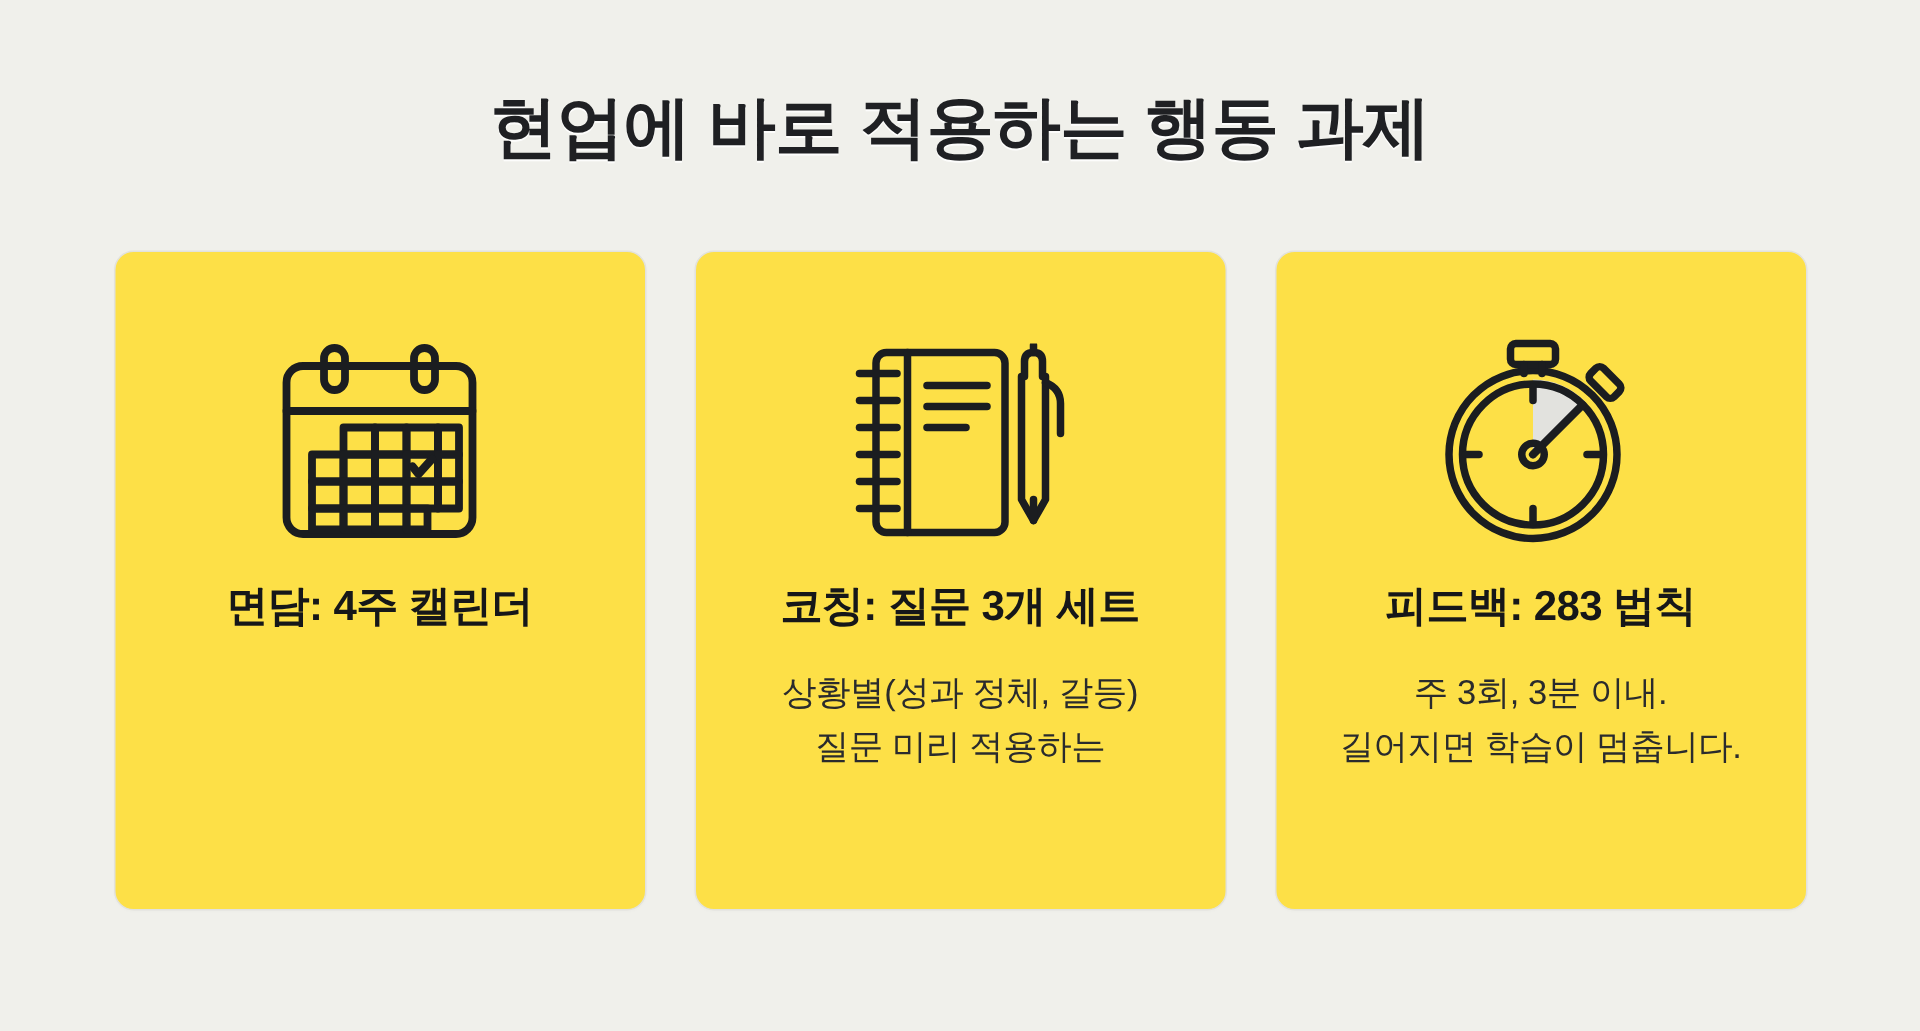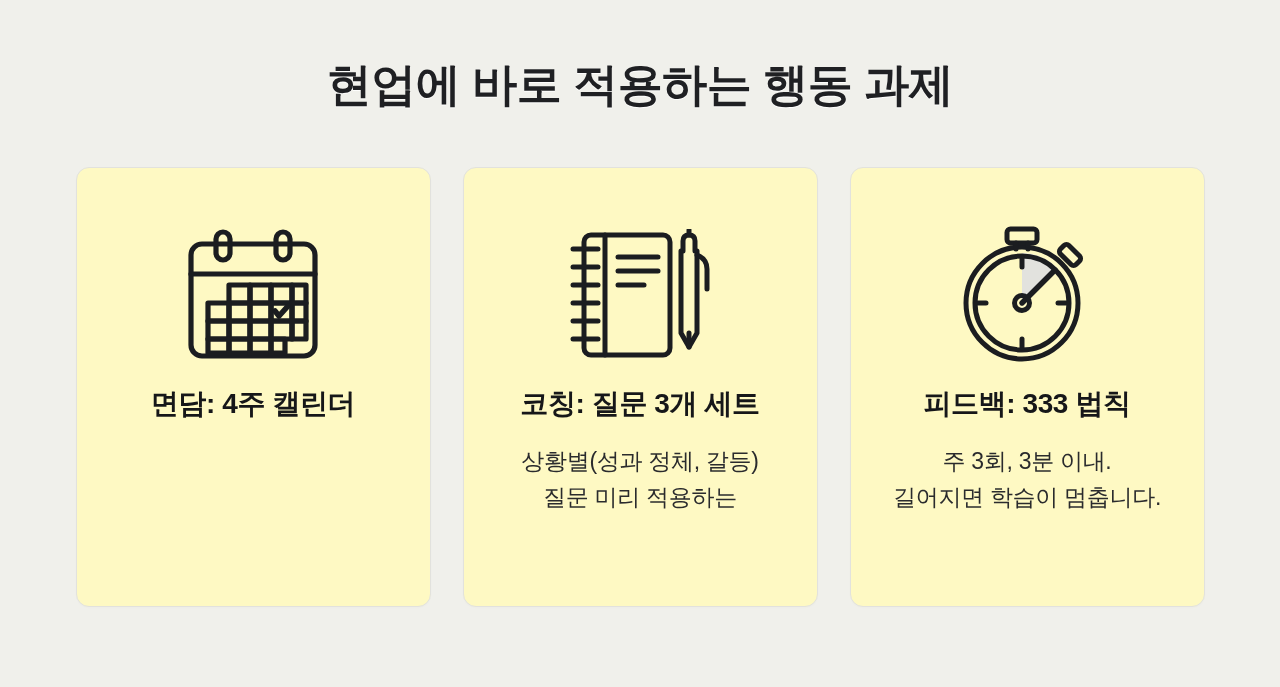--- a/index.html
+++ b/index.html
@@ -43,21 +43,21 @@
     display: flex;
     flex-direction: row;
     justify-content: center;
     align-items: stretch;
     gap: 32px;
   }
 
   .card {
     width: 355px;
     height: 440px;
-    background: #fef9c3;
+    background: #fde047;
     border: 1px solid #e2e2dd;
     border-radius: 13px;
     display: flex;
     flex-direction: column;
     align-items: center;
     padding: 52px 18px 22px 18px;
     box-shadow: 0 1px 2px rgba(0,0,0,0.015);
   }
 
   .icon-wrap {
@@ -199,19 +199,19 @@
             <circle cx="62" cy="78" r="7.5"></circle>
 
             <rect x="47" y="4" width="30" height="14" rx="3.5"></rect>
             <line x1="56" y1="18" x2="56" y2="24"></line>
             <line x1="68" y1="18" x2="68" y2="24"></line>
 
             <rect x="99" y="24" width="22" height="12" rx="3.5" transform="rotate(45 110 30)"></rect>
           </svg>
         </span>
       </div>
-      <div class="card-title">피드백: 333 법칙</div>
+      <div class="card-title">피드백: 283 법칙</div>
       <div class="card-body">주 3회, 3분 이내.
 길어지면 학습이 멈춥니다.</div>
     </div>
 
   </div>
 </div>
 
 </body></html>

